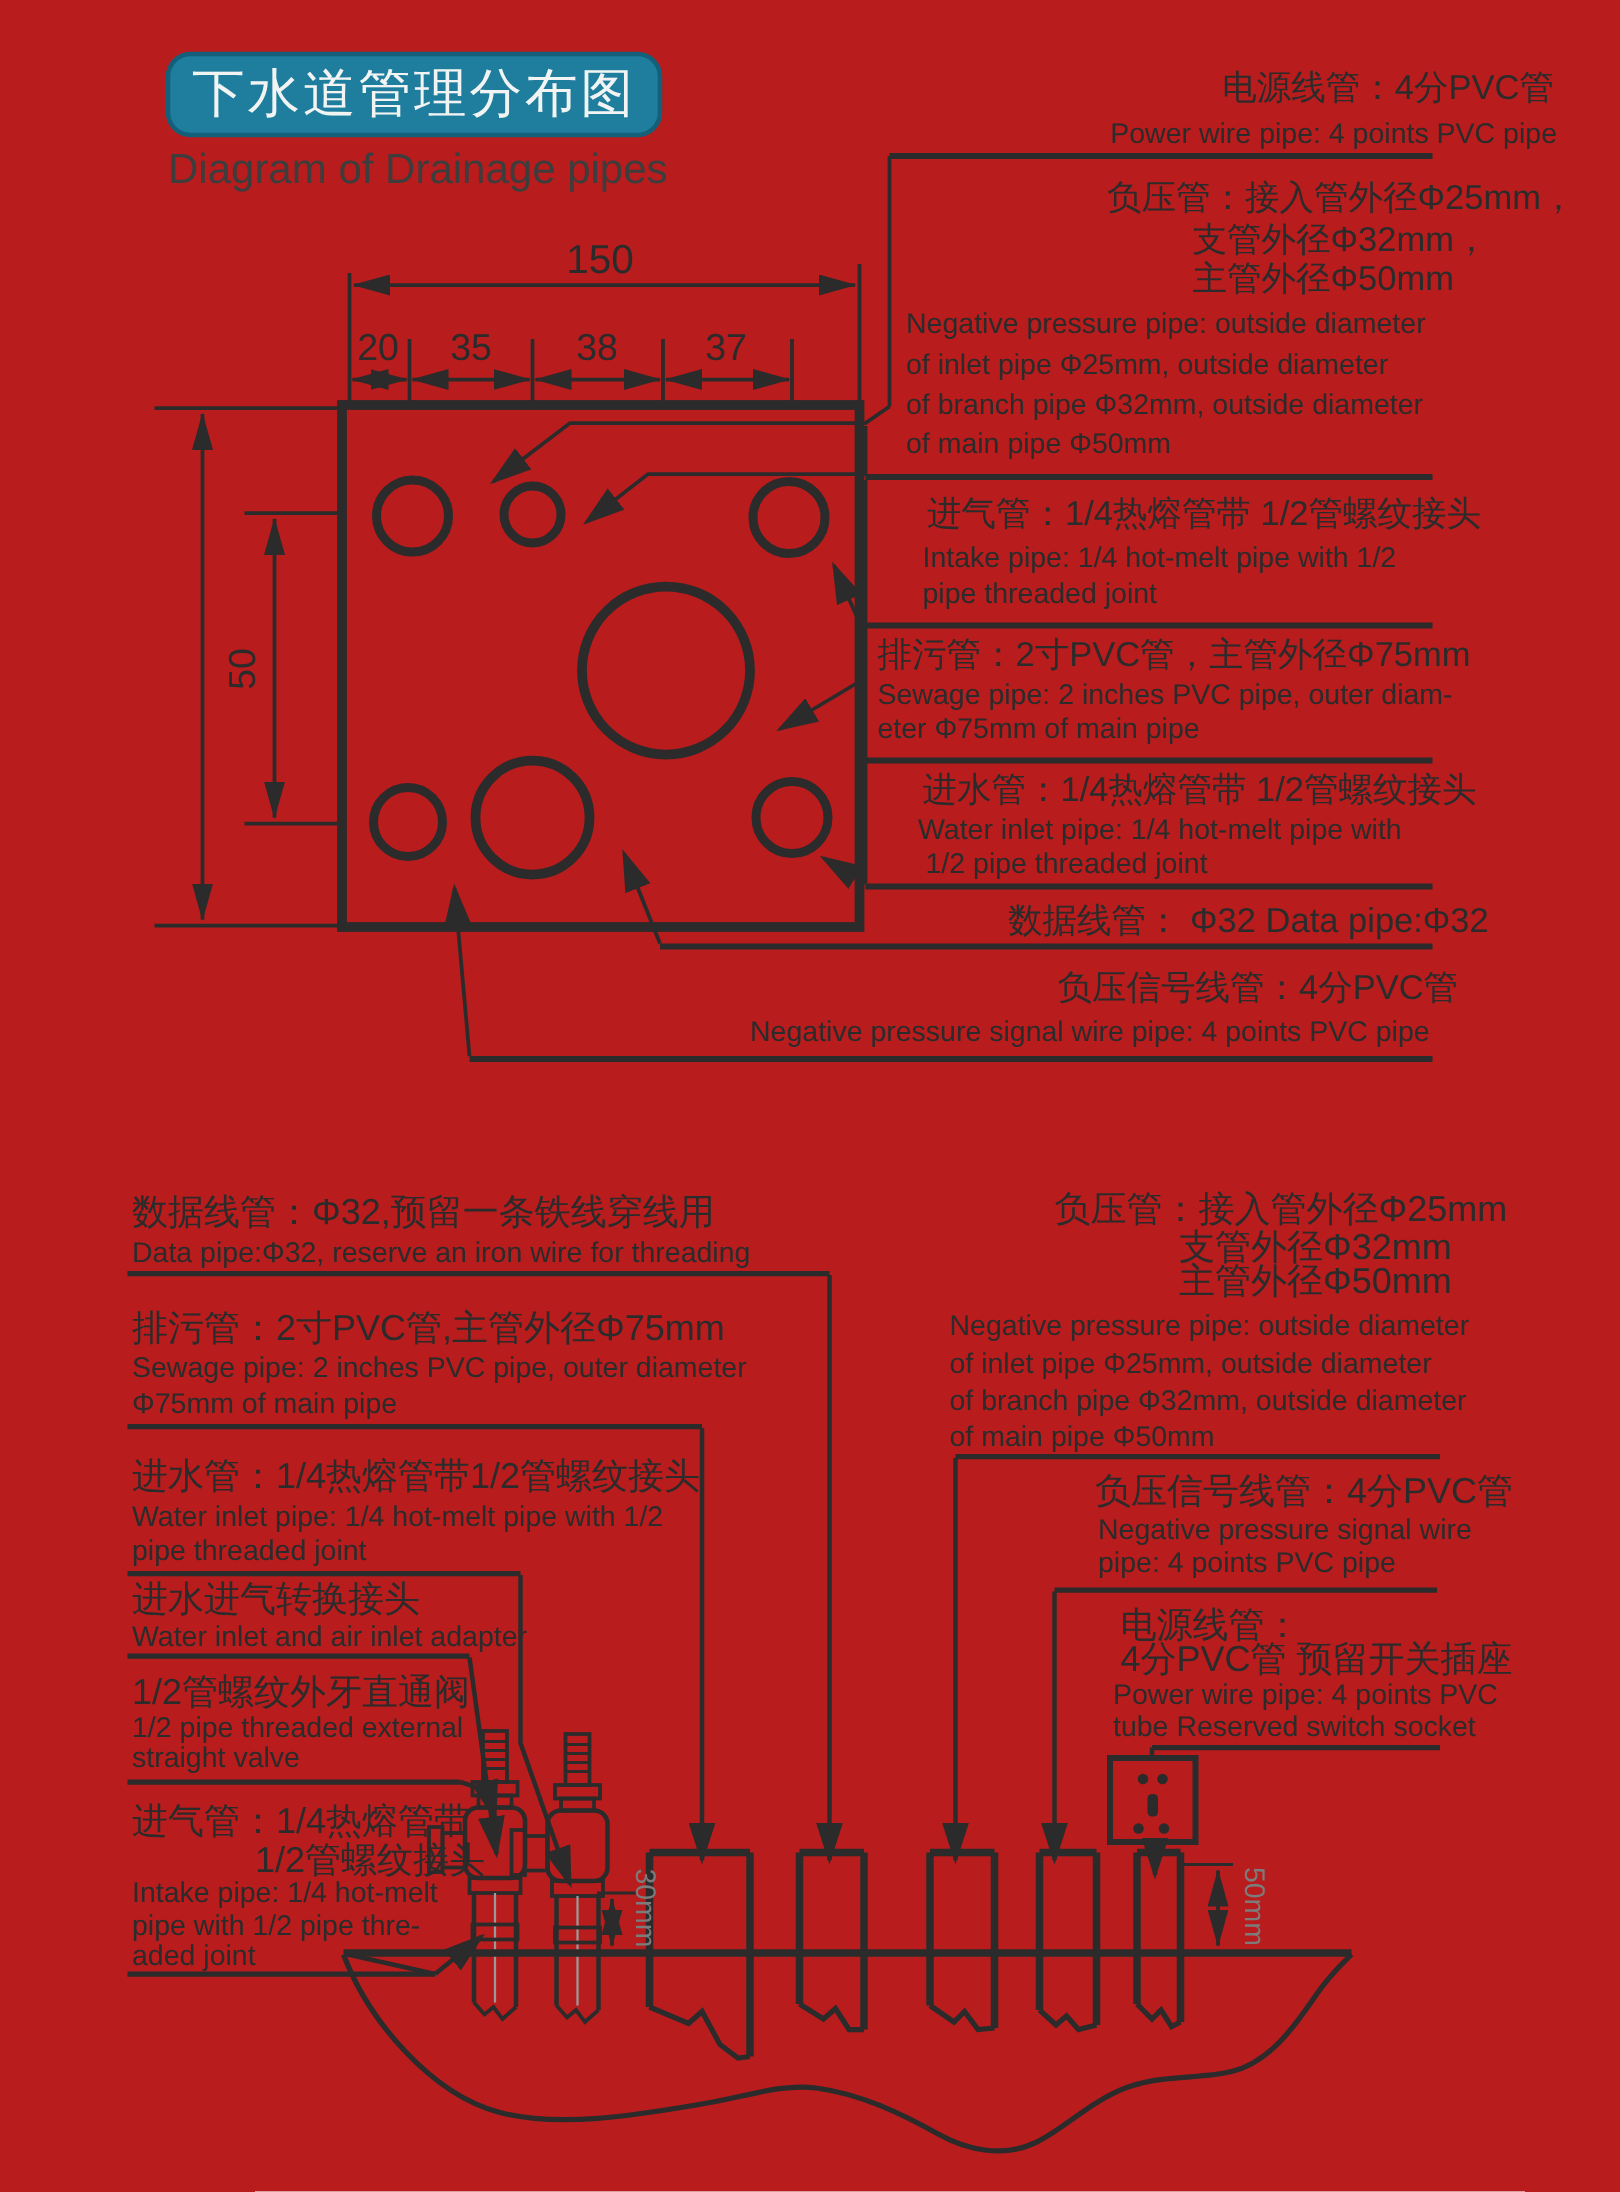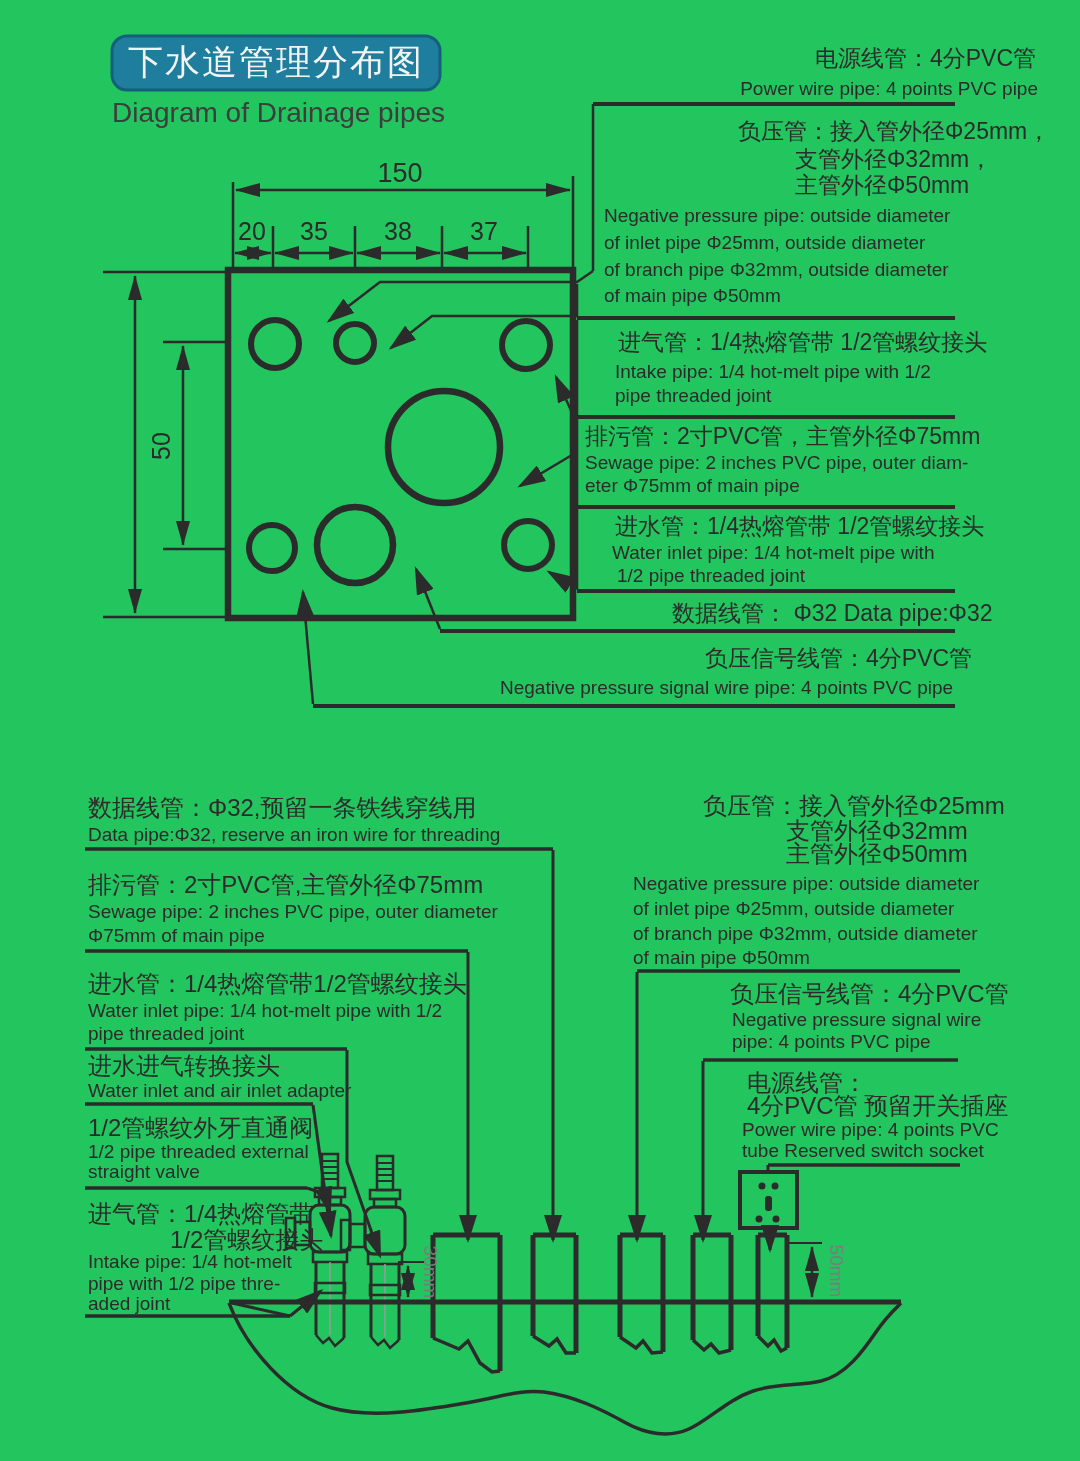--- a/index.html
+++ b/index.html
@@ -1,16 +1,16 @@
 <!DOCTYPE html>
 <html><head>
 <meta charset="utf-8">
 <style>
   html,body{margin:0;padding:0;background:#ffffff;}
-  #page{width:1080px;height:1461px;position:relative;background:#22c55e;overflow:hidden;}
+  #page{width:1080px;height:1461px;position:relative;background:#b91c1c;overflow:hidden;}
   svg{display:block;}
   text{font-family:"Liberation Sans","DejaVu Sans",sans-serif;fill:#2b2b2b;}
   .cn{font-size:23px;}
   .cnbig{font-size:24px;}
   .en{font-size:19px;}
   .dimnum{font-size:25px;}
   .dimnum-lg{font-size:27px;}
   .dimgray{font-size:19px;fill:#7c7c7c;}
   .title-cn{font-size:35px;fill:#f2f4f4;letter-spacing:2px;}
   .subtitle{font-size:28px;fill:#3d3d3d;}

